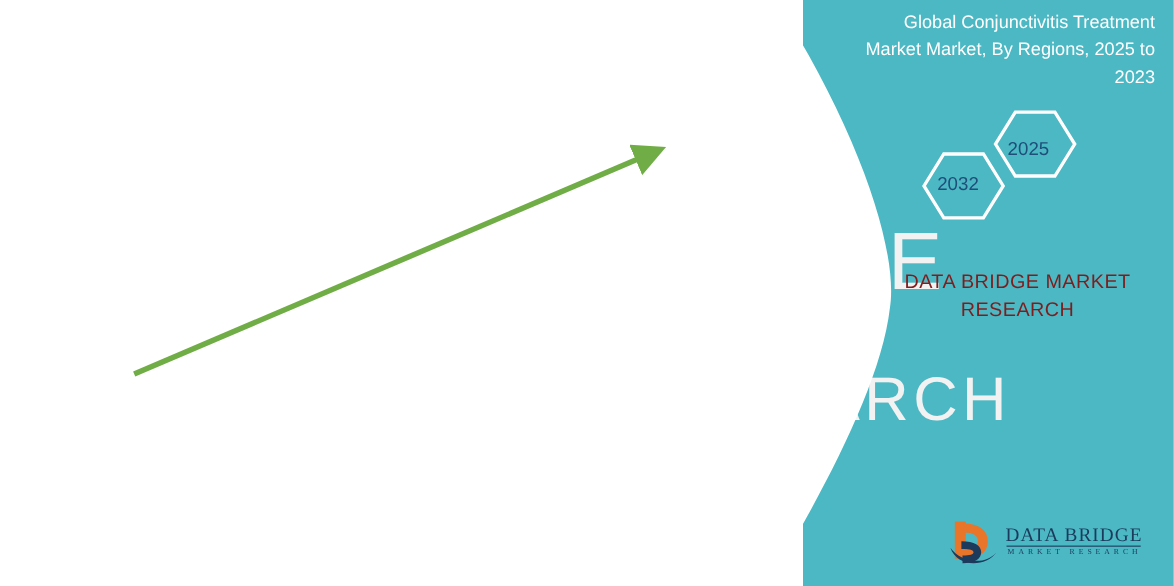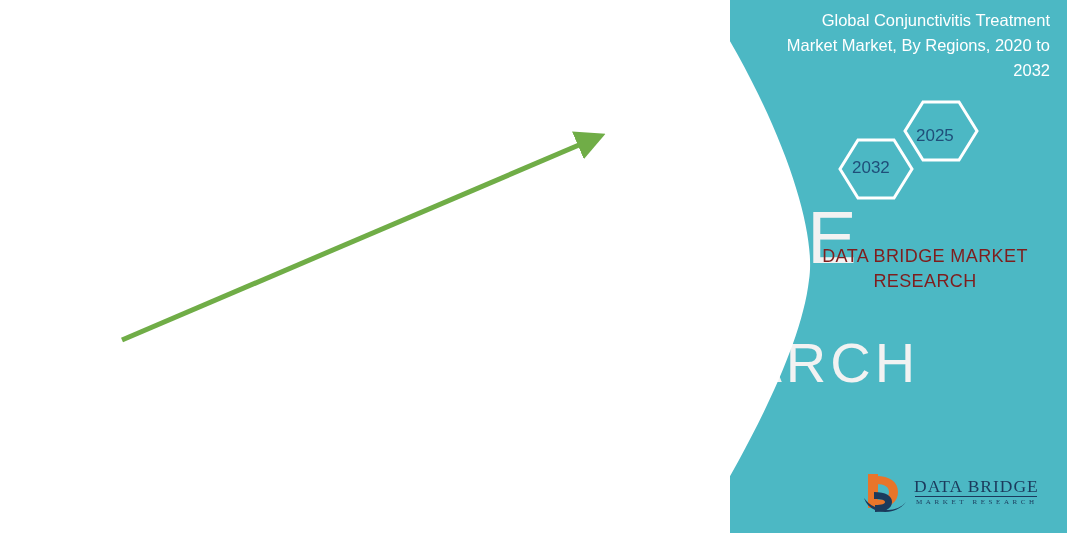--- a/index.html
+++ b/index.html
@@ -250,21 +250,21 @@
       <span class="legend-swatch" style="background: rgb(68, 114, 196);"></span>
       <span class="legend-label">Middle East and Africa</span>
     </div>
   </div>
 
 <div id="footer">
   <span id="footer-left">DMCA Protected © Data Bridge Market Research- All Rights Reserved.</span>
   <span id="footer-right">Source: Data Bridge Market Research Market Analysis Study 2025</span>
 </div>
 
-<div id="panel-title">Global Conjunctivitis Treatment Market Market, By Regions, 2020 to 2032</div>
+<div id="panel-title">Global Conjunctivitis Treatment Market Market, By Regions, 2025 to 2023</div>
 
 <div id="hexes">
   <svg width="180" height="115" viewBox="0 0 180 115">
     <polygon points="103,4 139,4 157,33 139,62 103,62 85,33" fill="none" stroke="#ffffff" stroke-width="3"></polygon>
     <polygon points="38,42 74,42 92,71 74,100 38,100 20,71" fill="none" stroke="#ffffff" stroke-width="3"></polygon>
   </svg>
   <div class="hex-label" id="hex-2025-label">2025</div>
   <div class="hex-label" id="hex-2032-label">2032</div>
 </div>
 

